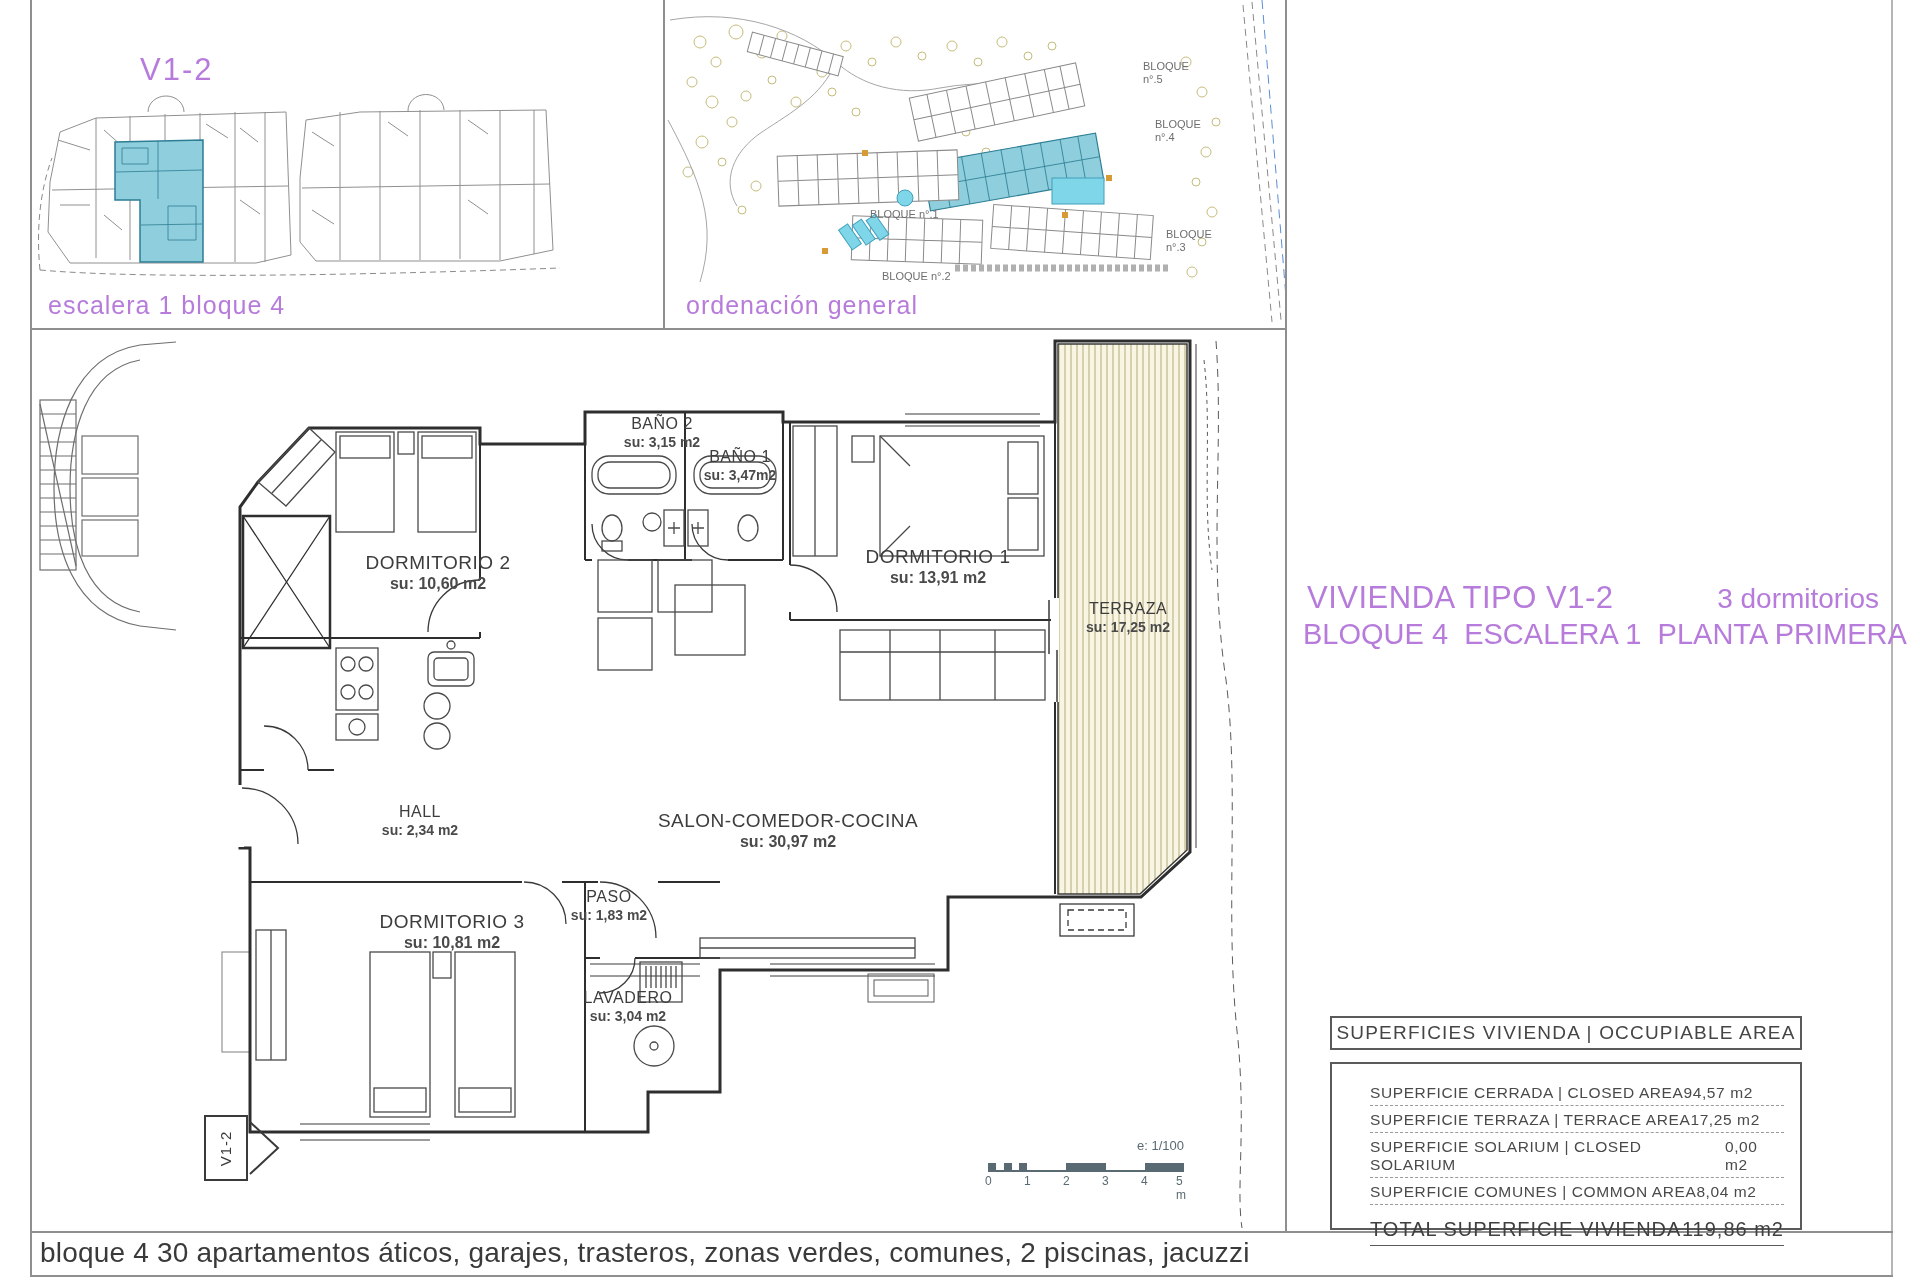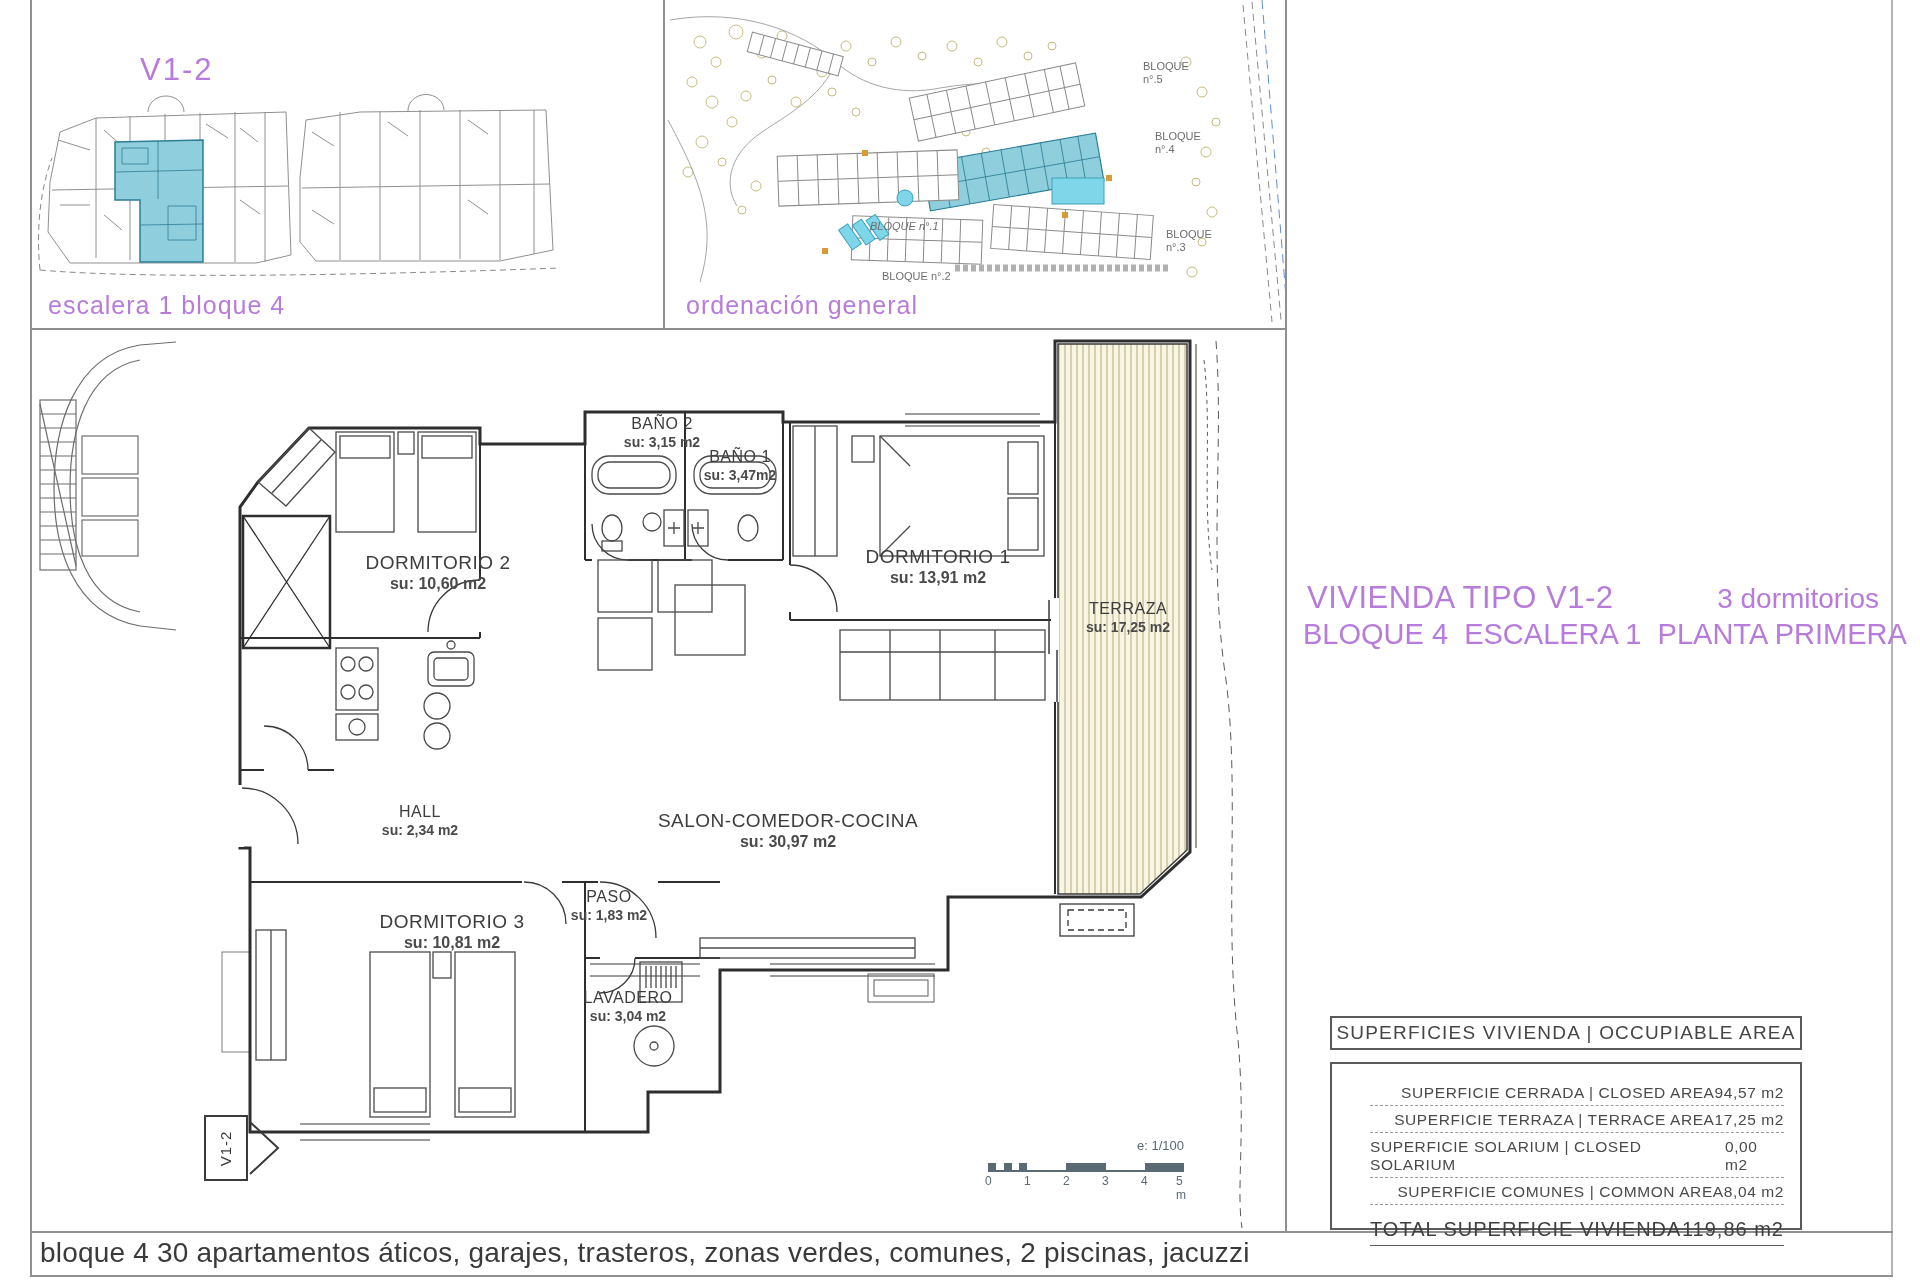--- a/index.html
+++ b/index.html
@@ -28,21 +28,21 @@
   .sb-base{position:absolute;left:0;top:12px;width:196px;height:1.5px;background:#5a6a72;}
   .sb-seg{position:absolute;top:5px;height:8px;background:#5a6a72;}
   .sb-tick{position:absolute;top:16px;font-size:12px;color:#5a6a72;}
   .sb-ratio{position:absolute;left:1090px;top:1138px;width:94px;text-align:right;font-size:13px;color:#5a6a72;}
   .footer-strip{position:absolute;left:40px;top:1237px;font-size:28px;color:#3a3a3a;letter-spacing:0.2px;}
   .surface-table{position:absolute;left:1330px;top:1016px;width:472px;}
   .st-header{box-sizing:border-box;width:472px;height:34px;border:2px solid #5a5a5a;display:flex;
              align-items:center;justify-content:center;font-size:19px;letter-spacing:1.2px;color:#454545;}
   .st-body{box-sizing:border-box;width:472px;height:168px;border:2px solid #5a5a5a;margin-top:12px;
            padding:20px 16px 0 38px;}
-  .st-row{display:flex;justify-content:flex-end;border-bottom:1.5px dashed #9a9a9a;
+  .st-row{display:flex;justify-content:flex-start;border-bottom:1.5px dashed #9a9a9a;
           padding-bottom:3px;margin-bottom:5px;font-size:15.5px;letter-spacing:0.6px;color:#4a4a4a;}
   .st-total{display:flex;justify-content:space-between;border-bottom:1.5px solid #5a5a5a;
             padding:8px 0 4px 0;font-size:20px;letter-spacing:1px;color:#3f3f3f;}
   svg{position:absolute;}
 </style>
 </head>
 <body>
 
 <div class="sheet">
 
@@ -171,22 +171,22 @@
     </g>
     <line x1="955" y1="268" x2="1168" y2="268" stroke="#b0b0b0" stroke-width="7" stroke-dasharray="5 3"></line>
     <g stroke="#8a8a8a" stroke-width="1" fill="none" stroke-dasharray="7 5">
       <path d="M 1243,5 L 1272,322"></path>
       <path d="M 1252,2 L 1281,320"></path>
     </g>
     <path stroke="#5b8ed6" stroke-width="1" fill="none" stroke-dasharray="9 6" d="M 1262,0 L 1288,322"></path>
   </svg>
 
   <div class="block-label wrap" style="left:1143px;top:60px;">BLOQUE n°.5</div>
-  <div class="block-label wrap" style="left:1155px;top:130px;">BLOQUE n°.4</div>
-  <div class="block-label" style="left:870px;top:220px;font-style:italic;">BLOQUE n°.1</div>
+  <div class="block-label wrap" style="left:1155px;top:118px;">BLOQUE n°.4</div>
+  <div class="block-label" style="left:870px;top:208px;">BLOQUE n°.1</div>
   <div class="block-label" style="left:882px;top:270px;">BLOQUE n°.2</div>
   <div class="block-label wrap" style="left:1166px;top:228px;">BLOQUE n°.3</div>
 
   <div class="panel-caption" style="left:686px;top:291px;">ordenación general</div>
 
   <div class="title-block">
     <div class="title-line1">
       <span class="tl1-left">VIVIENDA TIPO V1-2</span>
       <span class="tl1-right">3 dormitorios</span>
     </div>

